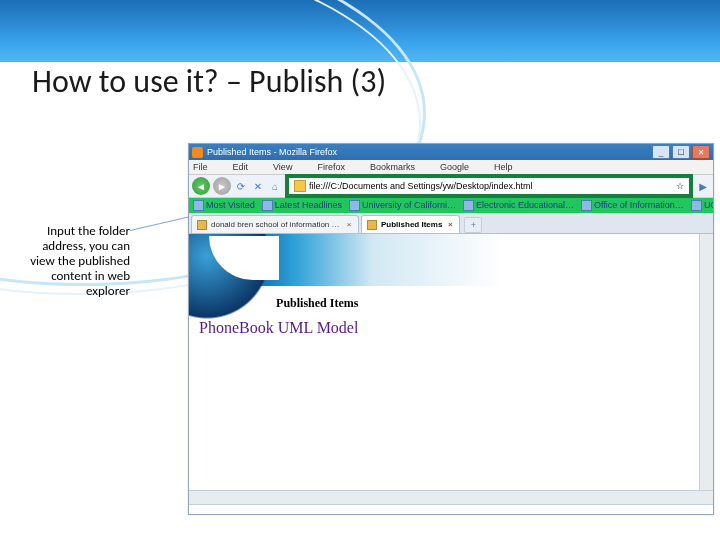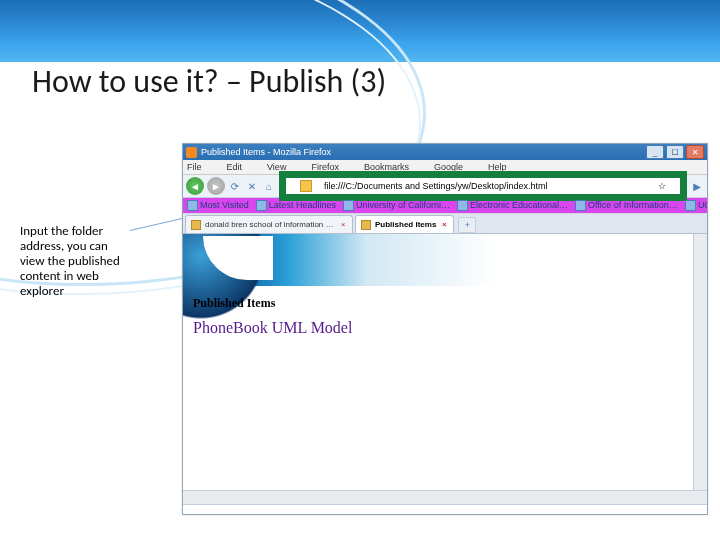--- a/index.html
+++ b/index.html
@@ -1,41 +1,41 @@
 <!DOCTYPE html>
 <html><head>
 <meta charset="utf-8">
 <style>
   html,body{margin:0;padding:0;width:720px;height:540px;background:#fff;font-family:Calibri,Arial,sans-serif;overflow:hidden;}
-  .slide{position:relative;width:720px;height:511px;}
+  .slide{position:relative;width:720px;height:511px;text-align:right;}
   .topstrip{position:absolute;left:0;top:0;width:720px;height:62px;background:linear-gradient(#1c6fb7 0%,#2d8ad3 40%,#3aa5ee 70%,#53b6ee 100%);}
   .title{position:absolute;left:32px;top:62px;font-size:32px;color:#1a1a1a;}
   .wave{position:absolute;left:-260px;top:-60px;width:680px;height:340px;border:3px solid #c9e6f7;border-radius:50%;background:transparent;}
   .wave::after{content:"";position:absolute;left:0;top:0;width:680px;height:340px;border:2px solid #e4f3fb;border-radius:50%;transform:translate(-6px,8px);}  
   .aside{position:absolute;left:20px;top:224px;width:110px;font-size:13px;line-height:1.15;color:#000;}
   .pointer{position:absolute;left:130px;top:230px;width:220px;height:1px;border-top:1px solid #7fa8d6;transform-origin:left center;transform:rotate(-13deg);}  
-  .shot{position:absolute;left:182px;top:143px;width:524px;height:370px;border:1px solid #8fa6bb;background:#fff;font-family:Tahoma,Arial,sans-serif;font-size:9px;box-shadow:0 0 2px rgba(0,0,0,.15);}
+  .shot{position:absolute;left:188px;top:143px;width:524px;height:370px;border:1px solid #8fa6bb;background:#fff;font-family:Tahoma,Arial,sans-serif;font-size:9px;box-shadow:0 0 2px rgba(0,0,0,.15);}
   
   .ff-title{height:16px;background:linear-gradient(#3c7fbf,#2b6fb3);color:#fff;display:flex;align-items:center;padding:0 3px;}
   .ff-title .ico{width:11px;height:11px;background:#f48a1f;border-radius:2px;margin-right:4px;}
   .ff-title .spacer{flex:1;}
   .winbtn{width:16px;height:12px;margin-left:2px;background:#d6e4f4;border:1px solid #4a7db3;border-radius:2px;display:flex;align-items:center;justify-content:center;font-size:8px;color:#234;}
   .winbtn.close{background:#e47a62;color:#fff;border-color:#b24a32;}
   .ff-menu{height:14px;background:#f2f2f2;border-bottom:1px solid #ccc;display:flex;align-items:center;gap:25px;padding:0 4px;color:#333;}
   .ff-menu span{cursor:default;}
   .ff-tool{height:22px;background:#ecf2f8;border-bottom:1px solid #c4cfdd;display:flex;align-items:center;padding:0 3px;gap:3px;}
   .nav{width:18px;height:18px;border-radius:50%;display:flex;align-items:center;justify-content:center;font-size:10px;color:#fff;}
   .back{background:radial-gradient(#6cc46c,#2f9e2f);} 
   .fwd{background:radial-gradient(#c9c9c9,#9d9d9d);}
   .tbtn{width:14px;height:14px;display:flex;align-items:center;justify-content:center;font-size:10px;color:#4a7db3;}
-  .addr{flex:1;height:16px;border:7px solid #15803d;background:#fff;display:flex;align-items:center;padding:0 14px;gap:12px;}
+  .addr{flex:1;height:16px;border:4px solid #15803d;background:#fff;display:flex;align-items:center;padding:0 5px;gap:3px;}
   .addr .fi{width:10px;height:10px;background:#f7c54a;border:1px solid #c89a2f;}
   .search{width:88px;height:16px;border:1px solid #aeb9c8;background:#fff;display:flex;align-items:center;padding:0 3px;color:#888;gap:2px;}
   .gico{width:9px;height:9px;background:conic-gradient(#4285f4 0 25%,#ea4335 0 50%,#fbbc05 0 75%,#34a853 0);border-radius:50%;}
-  .ff-bm{height:15px;background:#d946ef;border-bottom:1px solid #d0d8e2;display:flex;align-items:center;gap:7px;padding:0 4px;color:#1a3e7a;white-space:nowrap;overflow:hidden;}
+  .ff-bm{height:15px;background:#22c55e;border-bottom:1px solid #d0d8e2;display:flex;align-items:center;gap:7px;padding:0 4px;color:#1a3e7a;white-space:nowrap;overflow:hidden;}
   .ff-bm .bi{width:9px;height:9px;background:#8fb8e6;border:1px solid #4a7db3;display:inline-block;margin-right:2px;vertical-align:middle;}
   .ff-tabs{height:19px;background:#dfe6ef;display:flex;align-items:flex-end;border-bottom:1px solid #b5c0cf;}
   .tab{height:17px;border:1px solid #b5c0cf;border-bottom:none;background:#f0f3f7;display:flex;align-items:center;padding:0 5px;gap:4px;margin-left:2px;border-radius:3px 3px 0 0;font-size:8px;color:#333;max-width:160px;}
   .tab.active{background:#fff;color:#000;font-weight:bold;}
   .tab .ti{width:8px;height:8px;background:#e8b84a;border:1px solid #b08a2f;}
   .tab .tx{width:8px;height:8px;display:flex;align-items:center;justify-content:center;color:#b33;}
   .tabplus{width:16px;height:14px;margin-left:4px;background:#e8edf3;border:1px solid #c4cfdd;border-radius:2px;display:flex;align-items:center;justify-content:center;color:#4a7db3;}
   .page{position:relative;height:270px;background:#fff;overflow:hidden;border-bottom:1px solid #c4cfdd;}
   .banner{position:absolute;left:0;top:0;width:524px;height:52px;background:linear-gradient(90deg,#0b3666 0%,#0f5aa0 10%,#2aa0d8 20%,#d2e8f3 35%,#fff 60%);}
   .swirl{position:absolute;left:-30px;top:-26px;width:120px;height:120px;border-radius:50%;background:radial-gradient(circle at 40% 40%,#3aa0d8 0%,#0b3666 60%,transparent 62%);}

